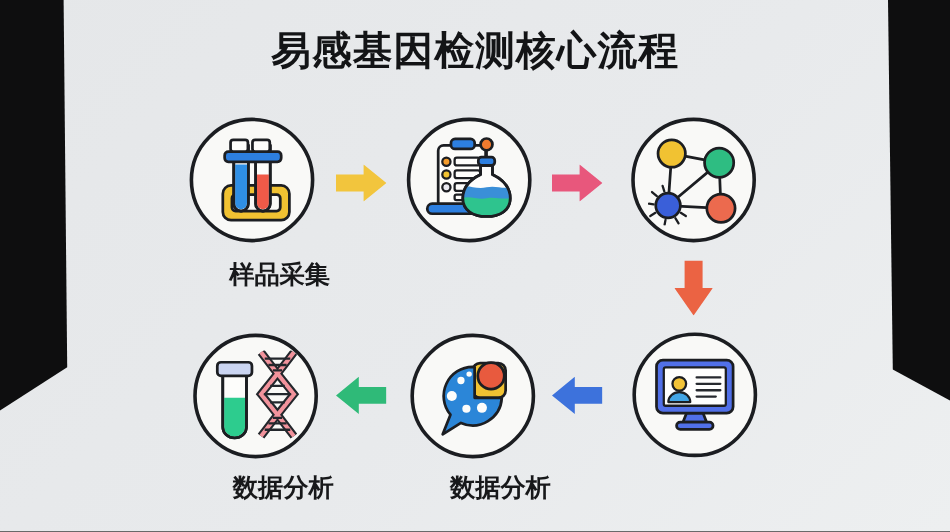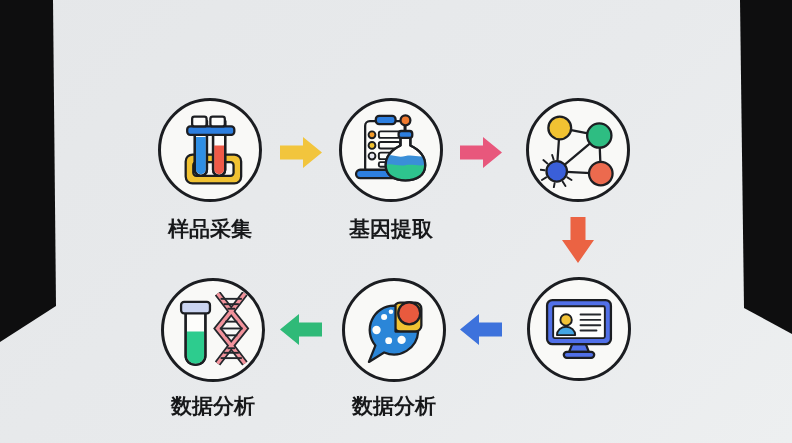--- a/index.html
+++ b/index.html
@@ -15,34 +15,35 @@
     letter-spacing:1px;
   }
   .node{
     position:absolute;width:104px;height:104px;box-sizing:border-box;
     border:3px solid #1b1d21;border-radius:50%;background:#f9f9f7;
     display:flex;align-items:center;justify-content:center;
   }
   .icon{width:76px;height:76px;display:block;}
   .label{
     position:absolute;transform:translateX(-50%);
-    font-size:21px;font-weight:700;color:#17181a;white-space:nowrap;
+    font-size:21px;font-weight:700;color:#17181a;white-space:nowrap;margin-left:23px;
   }
   .arrow{position:absolute;}
 </style>
 </head>
 <body>
 
 <div class="stage">
 
   <svg class="bg" width="792" height="443" viewBox="0 0 792 443">
     <path d="M0,0 L53,0 L56,306 L0,342 Z" fill="#0E0E0F"></path>
     <path d="M740,0 L792,0 L792,334 L744,308 Z" fill="#0E0E0F"></path>
   </svg>
 
+  <h1 class="title">易感基因检测核心流程</h1>
 
   <div class="node" style="left:158px;top:98px;">
     <svg class="icon" viewBox="0 0 100 100">
       <g stroke="#1c1e22" stroke-width="3" stroke-linejoin="round">
         <path fill="#F1C232" fill-rule="evenodd" d="M27,56 h55 a9,9 0 0 1 9,9 v20 a9,9 0 0 1 -9,9 h-55 a9,9 0 0 1 -9,-9 v-20 a9,9 0 0 1 9,-9 Z
                  M32,66 h45 a4,4 0 0 1 4,4 v10 a4,4 0 0 1 -4,4 h-45 a4,4 0 0 1 -4,-4 v-10 a4,4 0 0 1 4,-4 Z"></path>
         <path fill="#FDFDFB" d="M30,12 H46 V76 a8,8 0 0 1 -16,0 Z"></path>
         <path fill="#2F8FE5" stroke="none" d="M31.5,33 h13 v42.5 a6.5,6.5 0 0 1 -13,0 Z"></path>
         <path fill="none" d="M30,12 H46 V76 a8,8 0 0 1 -16,0 Z"></path>
         <path fill="#FDFDFB" d="M54,12 H70 V76 a8,8 0 0 1 -16,0 Z"></path>
@@ -85,21 +86,20 @@
         <path fill="#FDFDFB" d="M62.5,34 V44 C50,50 43,59 43,70 C43,83 54,90 69,90 C84,90 95,83 95,70 C95,59 88,50 75.5,44 V34 Z"></path>
         <g clip-path="url(#flaskClip)" stroke="none">
           <path fill="#3A8FD8" d="M41,58 C49,54 57,61 69,58 C80,55.5 88,61 97,57 L97,92 H41 Z"></path>
           <path fill="#2EC48E" d="M41,70 C50,66.5 60,72 69,70 C79,68 88,72.5 97,69 L97,92 H41 Z"></path>
         </g>
         <path fill="none" d="M62.5,34 V44 C50,50 43,59 43,70 C43,83 54,90 69,90 C84,90 95,83 95,70 C95,59 88,50 75.5,44 V34 Z"></path>
         <rect x="60" y="25" width="18" height="9" rx="3.5" fill="#2D7FE0"></rect>
       </g>
     </svg>
   </div>
-  <div class="label" style="left:391px;top:215px;">基因提取</div>
 
   <svg class="arrow" style="left:460px;top:137px;" width="42" height="31" viewBox="0 0 42 31">
     <polygon points="0,8.5 23,8.5 23,0 42,15.5 23,31 23,22.5 0,22.5" fill="#E8577C"></polygon>
   </svg>
 
   <div class="node" style="left:526px;top:98px;">
     <svg class="icon" viewBox="0 0 100 100">
       <g stroke="#1c1e22" stroke-width="3" stroke-linecap="round">
         <line x1="26" y1="21" x2="78" y2="31"></line>
         <line x1="26" y1="21" x2="22" y2="78"></line>

